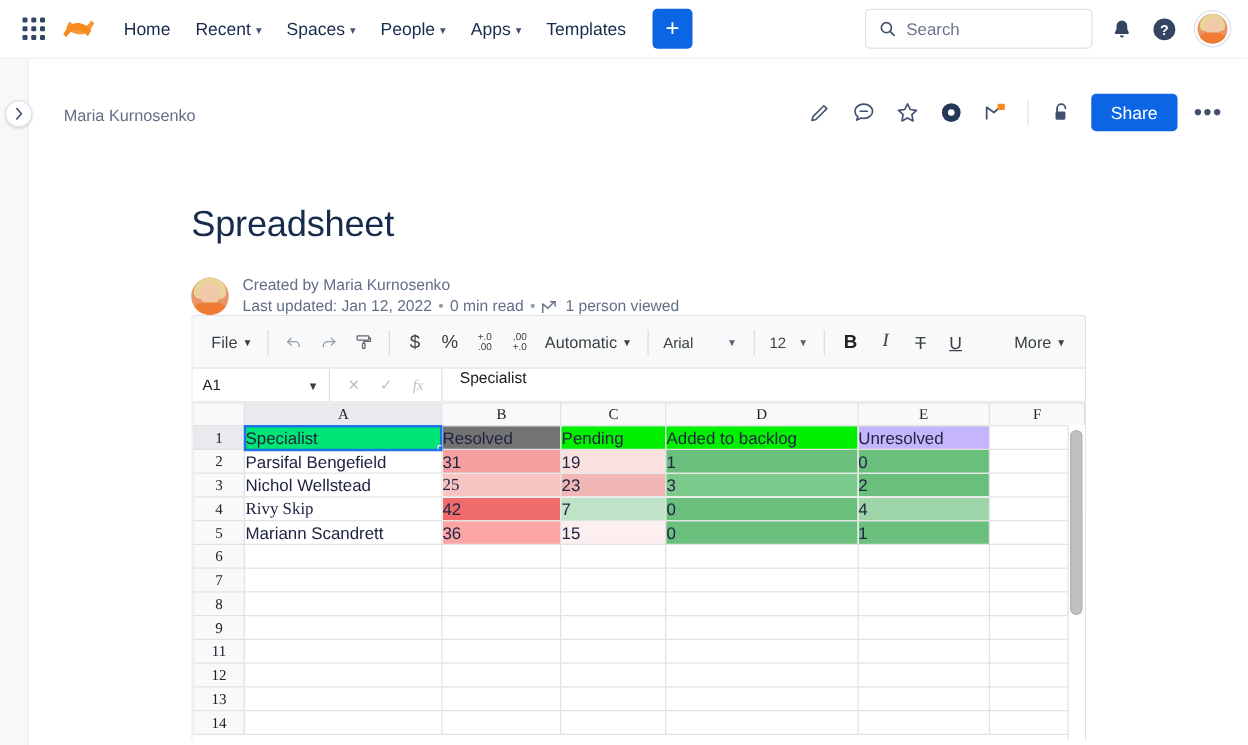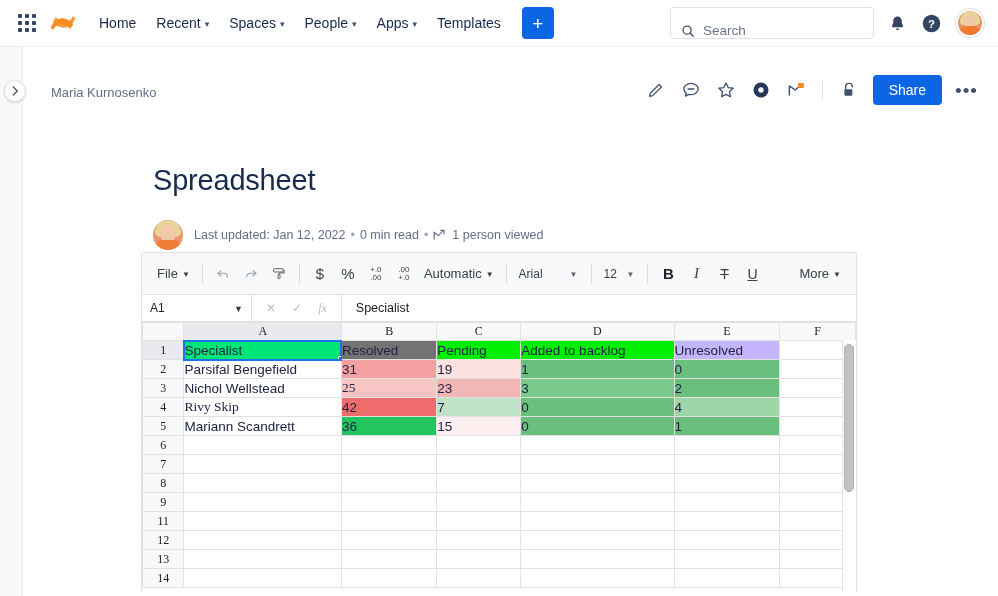--- a/index.html
+++ b/index.html
@@ -51,23 +51,23 @@
     border-radius: 4px; border: none;
     font-size: 19px; line-height: 1;
     display: flex; align-items: center; justify-content: center;
     cursor: pointer;
     font-family: "Liberation Sans", sans-serif;
   }
   .topbar-right {
     margin-left: auto; display: flex; align-items: center; gap: 14px;
   }
   .search-box {
-    width: 204px; height: 32px;
+    width: 182px; height: 32px;
     border: 1px solid #DFE1E6; border-radius: 4px;
-    display: flex; align-items: flex-end; gap: 8px;
+    display: flex; align-items: center; gap: 8px;
     padding: 0 10px; background: #fff; cursor: text;
   }
   .search-box .ph { font-size: 13.5px; color: #6B778C; }
   .icon-btn { cursor: pointer; display:flex; align-items:center; justify-content:center; }
   .avatar {
     width: 28px; height: 28px; border-radius: 50%;
     overflow: hidden; cursor: pointer;
     border: 2px solid #fff; box-shadow: 0 0 0 1px #DFE1E6;
     position: relative; background: #E8956A;
   }
@@ -134,21 +134,21 @@
   .byline .av .hair { position:absolute; left:2px; top:0px; width:26px; height:17px; background:#E8D49B; border-radius:13px 13px 5px 5px;}
   .byline .av .face { position:absolute; left:7px; top:5px; width:16px; height:17px; background:#F2C9A8; border-radius:8px;}
   .byline .av .body { position:absolute; left:0; bottom:0; width:30px; height:10px; background:#F07B32; border-radius:12px 12px 0 0;}
   .byline-text { font-size: 12.5px; color: #626F86; line-height: 17px; }
   .byline-text .l2 { display: flex; align-items: center; gap: 5px; }
   .dot-sep { color: #97A0AF; }
 
   
   .sheet {
     position: absolute;
-    left: 118px; top: 205px;
+    left: 130px; top: 205px;
     width: 716px; height: 340px;
     border: 1px solid #DFE1E6;
     border-bottom: none;
     border-radius: 3px 3px 0 0;
     background: #fff;
     overflow: hidden;
   }
   .ss-toolbar {
     height: 42px; background: #F8F9FA;
     border-bottom: 1px solid #E0E0E0;
@@ -166,21 +166,21 @@
   .tb-sep { width: 1px; height: 20px; background: #DADCE0; margin: 0 5px; }
   .tb-caret { font-size: 8px; position: relative; top: 1px; }
   .tb-font { width: 54px; justify-content: flex-start; font-size: 12px; }
   .tb-size { width: 26px; justify-content: flex-start; font-size: 12px; }
   .tb-more { margin-left: auto; }
   .sup-dec { font-size: 8px; line-height: 8px; text-align: center; font-family: "Liberation Sans", sans-serif; }
 
   .ss-formula {
     height: 27px; background: #fff;
     border-bottom: 1px solid #E0E0E0;
-    display: flex; align-items: center;
+    display: flex; 
     font-size: 12px; color: #202124;
   }
   .namebox {
     width: 110px; height: 100%;
     display: flex; align-items: center; justify-content: space-between;
     padding: 0 8px; border-right: 1px solid #E0E0E0;
     cursor: pointer;
   }
   .fx-group { display: flex; align-items: center; gap: 16px; padding: 0 14px; border-right: 1px solid #E0E0E0; height: 100%; color:#BDC1C6; font-size: 12px; }
   .fx-group span { cursor: pointer; }
@@ -360,20 +360,21 @@
 
   <div class="page-title">Spreadsheet</div>
 
   <div class="byline">
     <div class="av">
       <div class="hair"></div>
       <div class="face"></div>
       <div class="body"></div>
     </div>
     <div class="byline-text">
+      <div>Created by Maria Kurnosenko</div>
       <div class="l2">
         <span>Last updated: Jan 12, 2022</span>
         <span class="dot-sep">•</span>
         <span>0 min read</span>
         <span class="dot-sep">•</span>
         <svg width="14" height="12" viewBox="0 0 24 20">
           <path d="M2 17V5l7 6 9-9" fill="none" stroke="#626F86" stroke-width="2" stroke-linecap="round" stroke-linejoin="round"></path>
           <path d="M13 2h6v6" fill="none" stroke="#626F86" stroke-width="2" stroke-linecap="round" stroke-linejoin="round"></path>
         </svg>
         <span>1 person viewed</span>
@@ -507,21 +508,21 @@
               <td class="cell" style="width: 152px; background: rgb(255, 255, 255); font-family: Liberation Serif, serif;">Rivy Skip</td>
               <td class="cell" style="width: 92px; background: rgb(240, 108, 108);">42</td>
               <td class="cell" style="width: 81px; background: rgb(190, 227, 198);">7</td>
               <td class="cell" style="width: 148px; background: rgb(106, 191, 124);">0</td>
               <td class="cell" style="width: 102px; background: rgb(157, 213, 168);">4</td>
               <td class="cell" style="width: 73px; background: rgb(255, 255, 255);"></td>
             </tr>
             <tr>
               <td class="rowhead">5</td>
               <td class="cell" style="width: 152px; background: rgb(255, 255, 255);">Mariann Scandrett</td>
-              <td class="cell" style="width: 92px; background: #22c55e;">36</td>
+              <td class="cell" style="width: 92px; background: #fca5a5;">36</td>
               <td class="cell" style="width: 81px; background: rgb(253, 239, 239);">15</td>
               <td class="cell" style="width: 148px; background: rgb(106, 191, 124);">0</td>
               <td class="cell" style="width: 102px; background: rgb(106, 191, 124);">1</td>
               <td class="cell" style="width: 73px; background: rgb(255, 255, 255);"></td>
             </tr>
             <tr>
               <td class="rowhead">6</td>
               <td class="cell" style="width: 152px; background: rgb(255, 255, 255);"></td>
               <td class="cell" style="width: 92px; background: rgb(255, 255, 255);"></td>
               <td class="cell" style="width: 81px; background: rgb(255, 255, 255);"></td>

